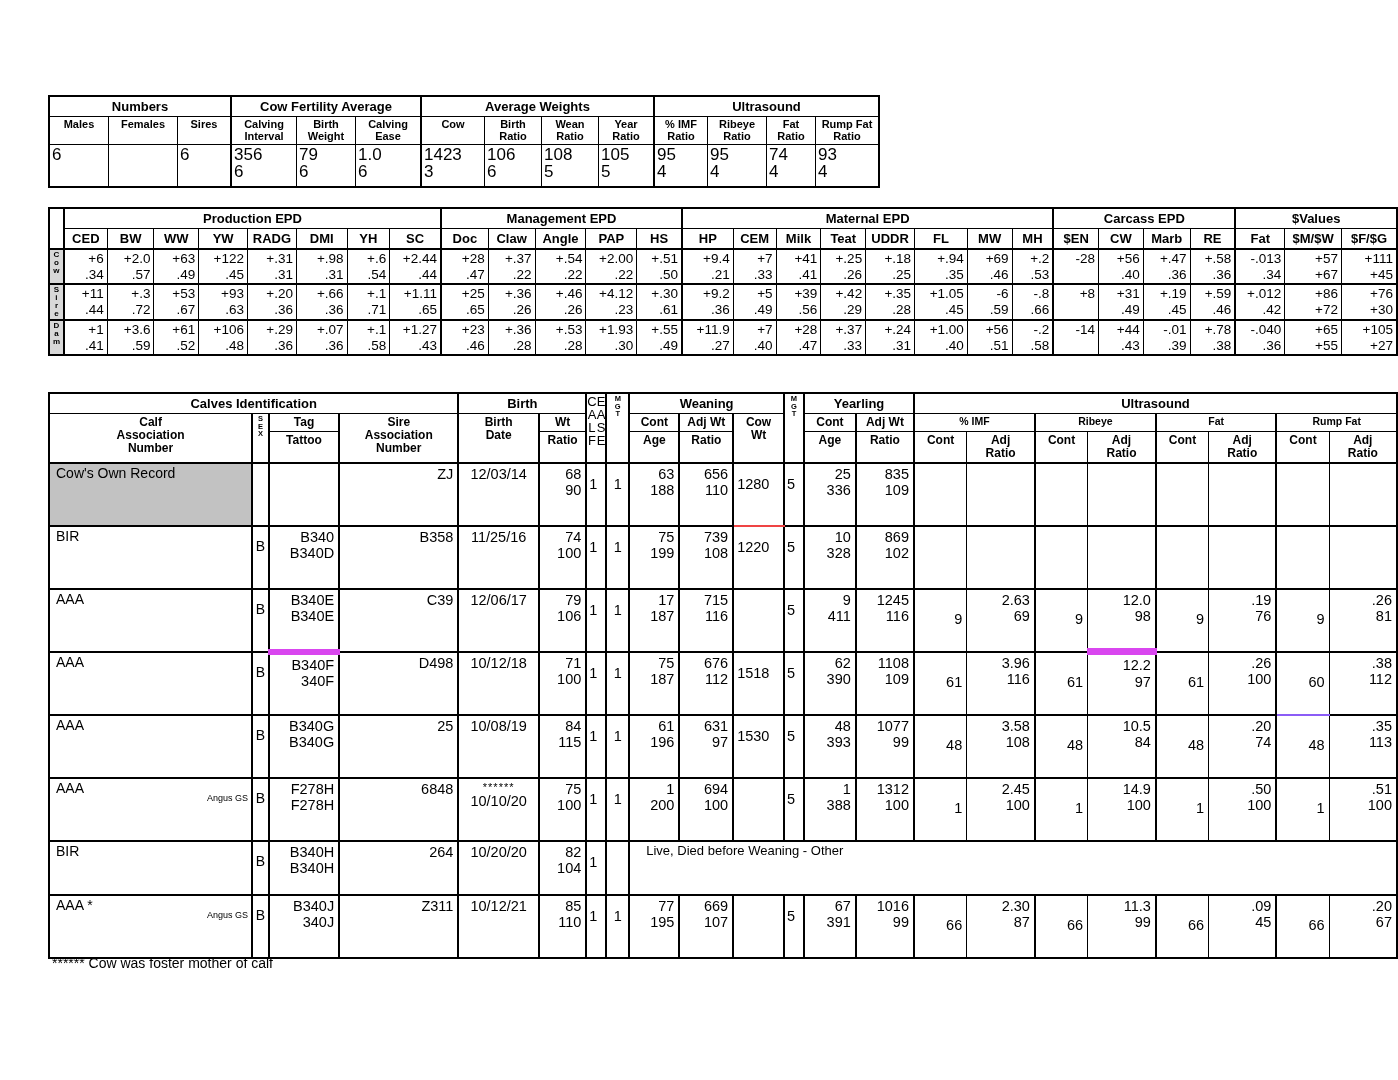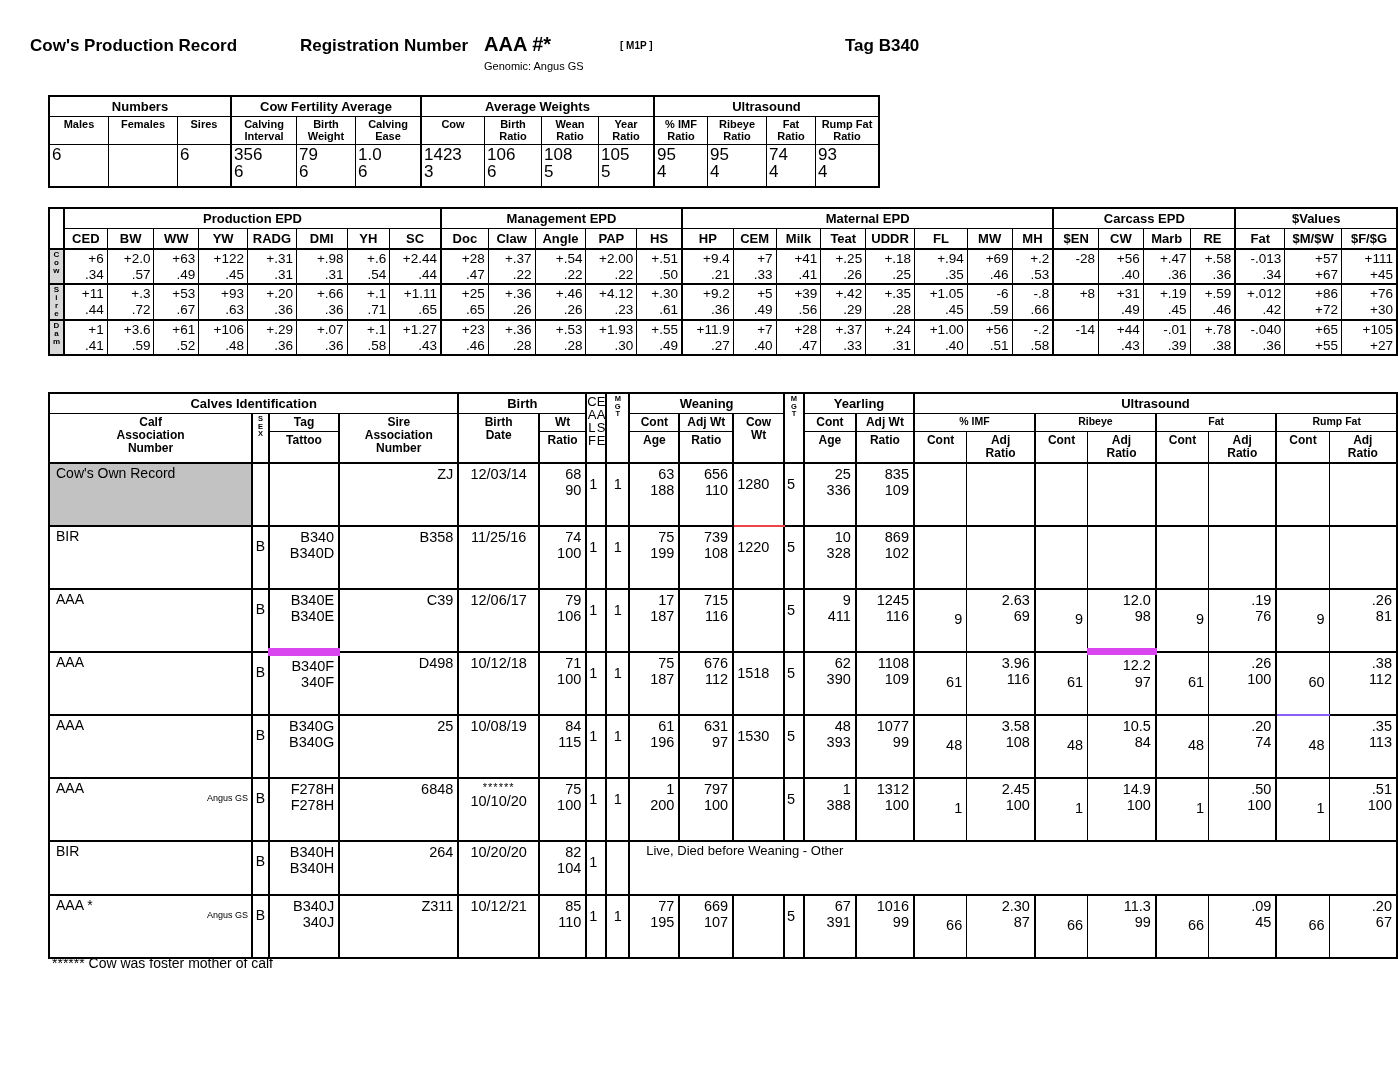--- a/index.html
+++ b/index.html
@@ -64,28 +64,20 @@
   .calf .note{font-size:13px;text-align:left;padding-left:16px;vertical-align:top;}
   .calf .stars{font-size:11px;letter-spacing:1px;}
 
   .foot{position:absolute;left:52px;top:955px;font-size:14px;}
 </style>
 </head>
 <body>
 
 <div class="page">
 
-  <div class="hdr">
-    <div class="t1">Cow's Production Record</div>
-    <div class="t2">Registration Number</div>
-    <div class="t3">AAA #*</div>
-    <div class="t4">Genomic: Angus GS</div>
-    <div class="t5">[ M1P ]</div>
-    <div class="t6">Tag B340</div>
-  </div>
 
   <table class="sum" id="sum-table">
       <tbody>
         <tr>
           <td class="sg" colspan="3">Numbers</td>
           <td class="sg thick-l" colspan="3">Cow Fertility Average</td>
           <td class="sg thick-l" colspan="4">Average Weights</td>
           <td class="sg thick-l" colspan="4">Ultrasound</td>
         </tr>
         <tr>
@@ -752,21 +744,21 @@
           </td>
           <td class="cell ra thick-l" style="border-bottom:2px solid #000;padding:21px 4px 0 0"></td>
           <td class="cell two ra" style="border-left:1px solid #000;border-bottom:2px solid #000">
             <span></span>
             <span></span>
           </td>
         </tr>
         <tr>
           <td class="cell idcell" style="border-bottom:2px solid #000"><span>AAA</span></td>
           <td class="cell ca thick-l" style="font-size:14px;border-bottom:2px solid #000;padding:12px 0 0 0">B</td>
-          <td class="cell two ra thick-l" style="border-bottom:8px solid #d946ef">
+          <td class="cell two ra thick-l" style="border-bottom:6px solid #d946ef">
             <span>B340E</span>
             <span>B340E</span>
           </td>
           <td class="cell ra thick-l" style="border-bottom:2px solid #000">C39</td>
           <td class="cell two ca thick-l" style="border-bottom:2px solid #000">
             <span class="stars"></span>
             <span>12/06/17</span>
           </td>
           <td class="cell two ra thick-l" style="border-bottom:2px solid #000">
             <span>79</span>
@@ -943,21 +935,21 @@
             <span>75</span>
             <span>100</span>
           </td>
           <td class="cell la thick-l" style="border-bottom:2px solid #000;padding:12px 0 0 2px">1</td>
           <td class="cell ca thick-l" style="border-bottom:2px solid #000;padding:12px 0 0 0">1</td>
           <td class="cell two ra thick-l" style="border-bottom:2px solid #000">
             <span>1</span>
             <span>200</span>
           </td>
           <td class="cell two ra thick-l" style="border-bottom:2px solid #000">
-            <span>797</span>
+            <span>694</span>
             <span>100</span>
           </td>
           <td class="cell la thick-l" style="border-bottom:2px solid #000;padding:12px 0 0 3px"></td>
           <td class="cell la thick-l" style="border-bottom:2px solid #000;padding:12px 0 0 2px">5</td>
           <td class="cell two ra thick-l" style="border-bottom:2px solid #000">
             <span>1</span>
             <span>388</span>
           </td>
           <td class="cell two ra thick-l" style="border-bottom:2px solid #000">
             <span>1312</span>

